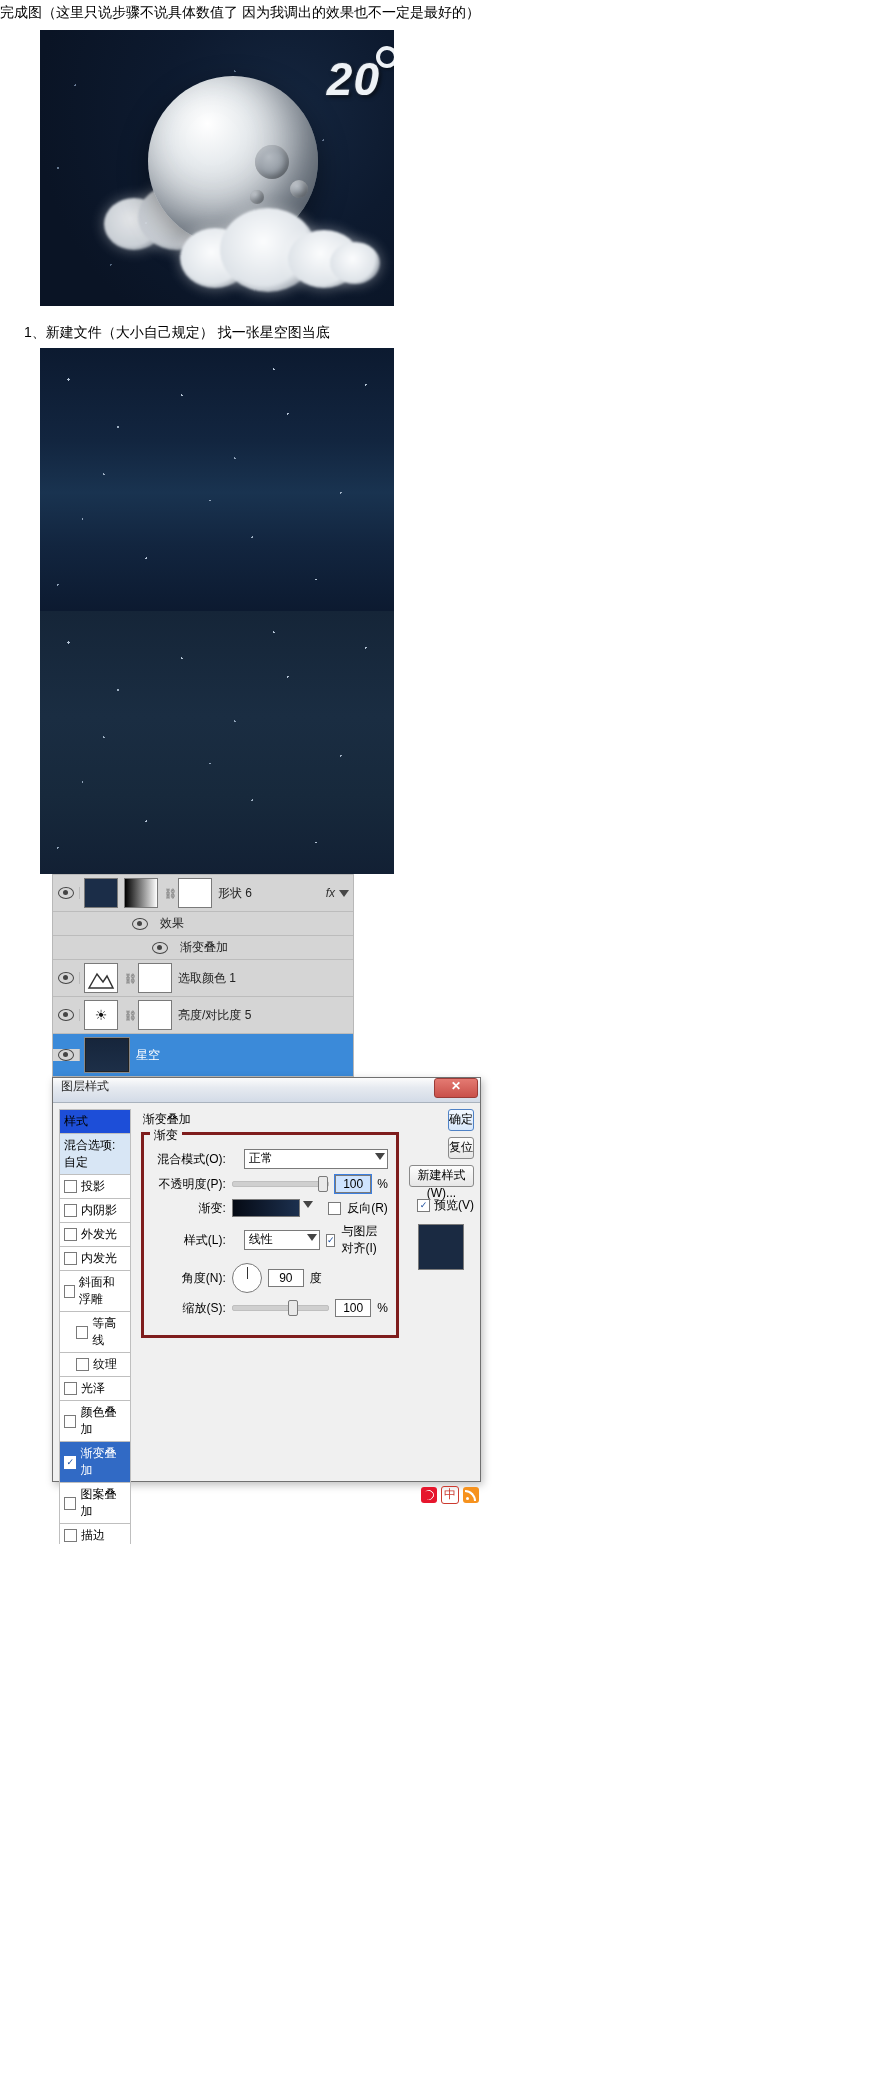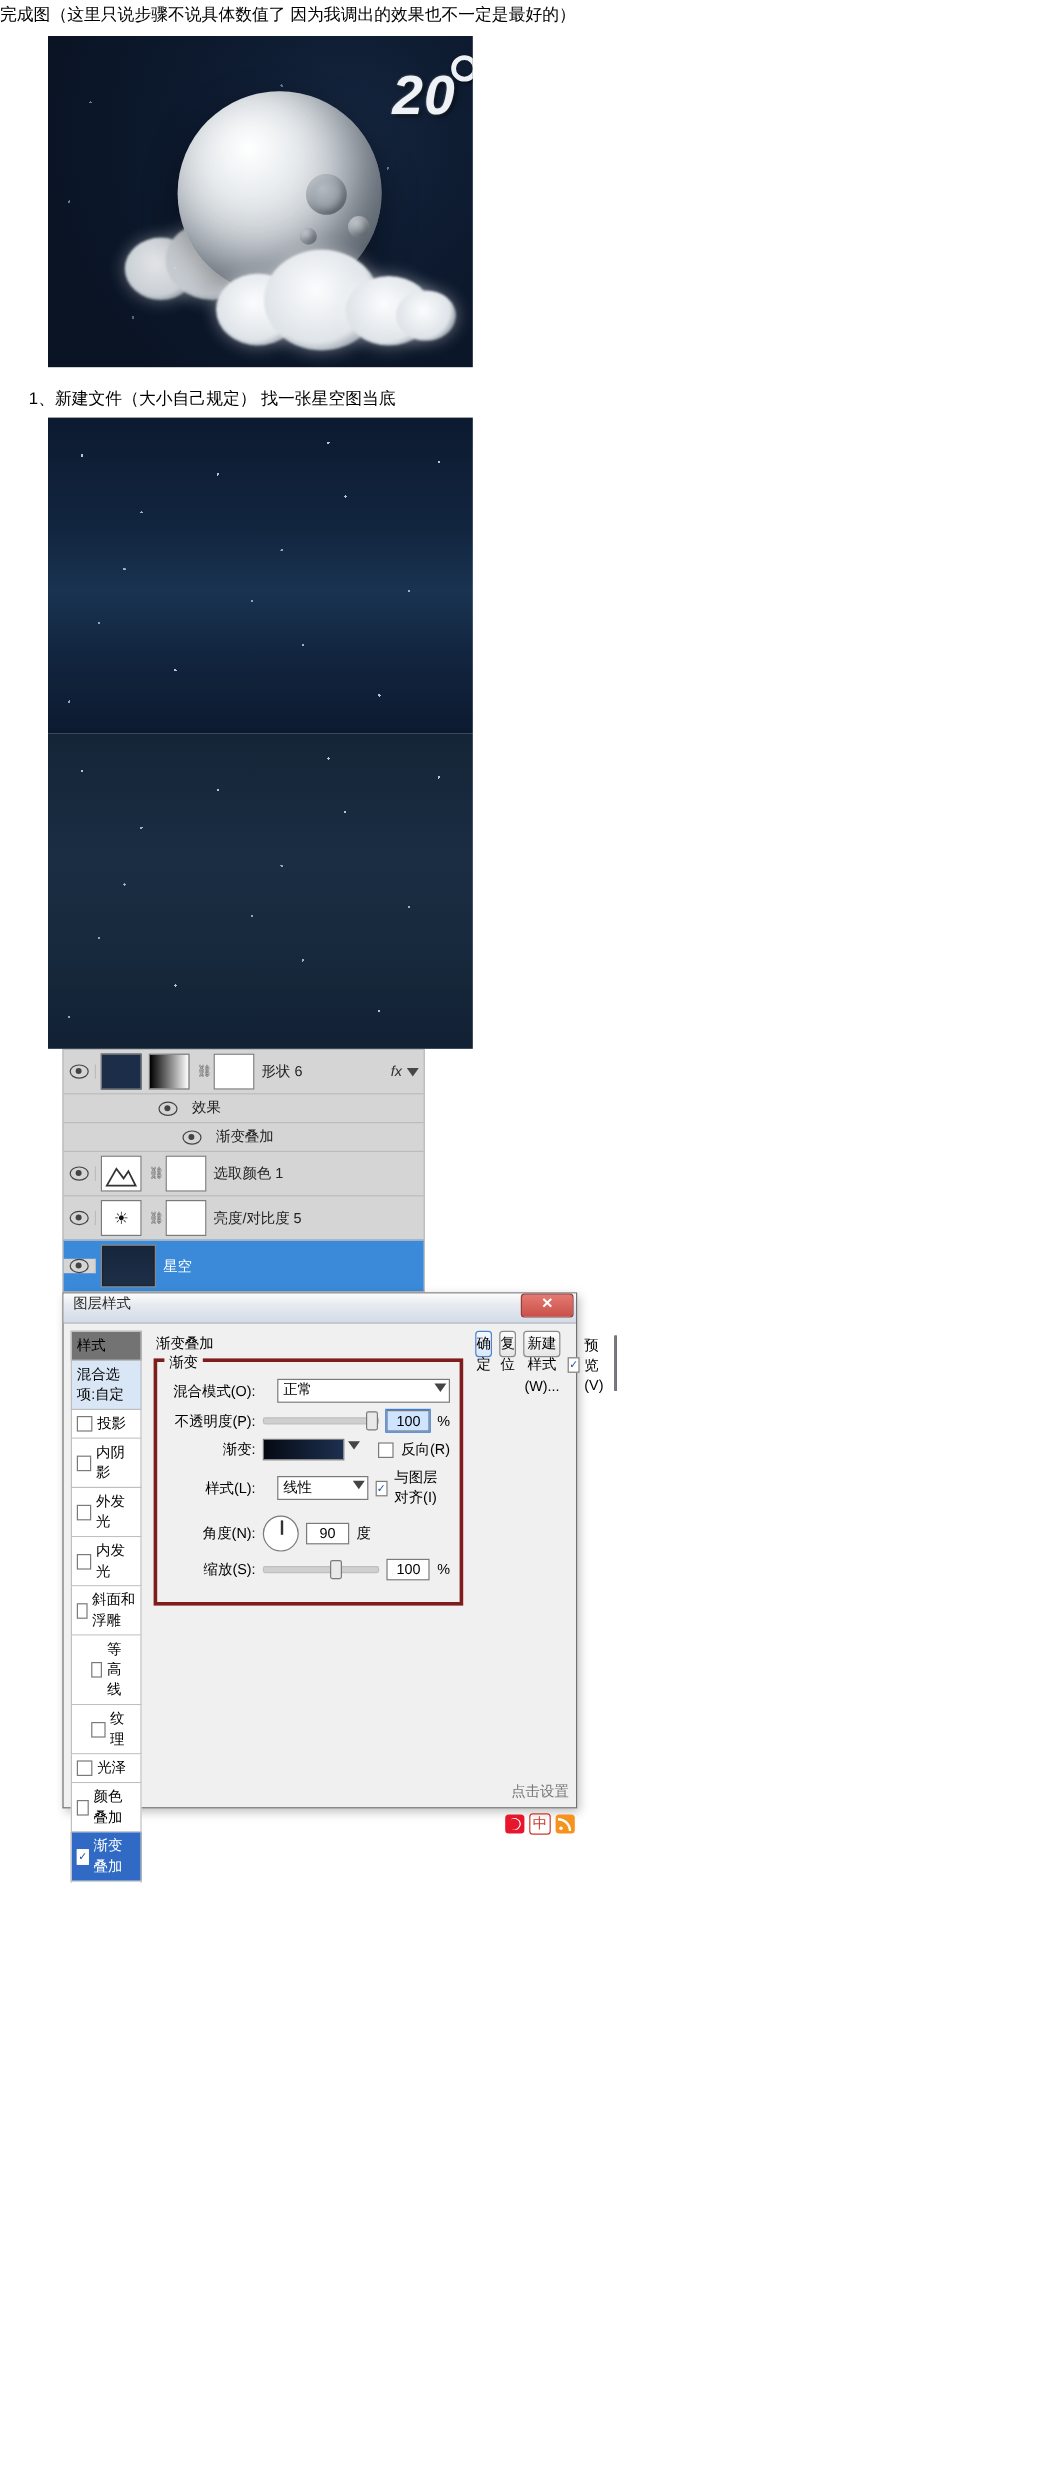--- a/index.html
+++ b/index.html
@@ -146,21 +146,21 @@
     border-bottom:1px solid #a9b2bd;}
   .ls-title { flex:1; }
   .ls-close { width:42px; height:18px; background:linear-gradient(#e47a72,#c9504a);
     border:1px solid #9a3b37; border-radius:3px; color:#fff; text-align:center;
     font-weight:bold; line-height:14px; }
   .ls-content { display:flex; padding:6px 6px 10px 6px; gap:6px; height: 378px; box-sizing:border-box;}
   .ls-left { width: 86px; }
   .ls-left .item { display:flex; align-items:center; gap:4px; padding:3px 4px;
     border:1px solid #bfbfbf; border-top:none; background:#fff; }
   .ls-left .item:first-child { border-top:1px solid #bfbfbf; }
-  .ls-left .hdr { background:#737373; font-weight:normal; }
+  .ls-left .hdr { background:#1d4ed8; font-weight:normal; }
   .ls-left .sel { background:#316ac5; color:#fff; }
   .ls-left .indent { padding-left:16px; }
   .cb { width:11px; height:11px; border:1px solid #7a7a7a; background:#fff;
     display:inline-flex; align-items:center; justify-content:center; font-size:9px; color:#174a9c;}
   .cb.on::after{content:"✓"; line-height:9px;}
   .ls-center { flex:1; padding: 2px 4px; }
   .ls-grp-title { font-size:12px; margin:0 0 4px 2px; }
   .ls-grp { border:3px solid #7f1d1d; padding: 8px 8px 12px 8px; background:#f0f0f0; position:relative;}
   .ls-grp .grp-label { position:absolute; top:-8px; left:6px; background:#f0f0f0; padding:0 4px; }
   .row { display:flex; align-items:center; margin:6px 0; gap:6px; }
@@ -177,21 +177,21 @@
   .slot { height:16px; flex:1; border:1px solid #7a7a7a;
     background: linear-gradient(90deg,#050a14,#1c304f); position:relative;}
   .slot::after{content:"";position:absolute;right:-14px;top:1px;width:0;height:0;
     border-left:5px solid transparent;border-right:5px solid transparent;border-top:7px solid #444;}
   .slider { flex:1; height:4px; background:#cfcfcf; border:1px solid #bfbfbf; border-radius:2px; position:relative;}
   .slider .knob{position:absolute; top:-6px; width:8px;height:14px;background:#e9e9e9;border:1px solid #7a7a7a;border-radius:2px;}
   .numbox{width:34px;height:16px;border:1px solid #7a7a7a;background:#fff;text-align:center;line-height:16px;}
   .numbox.hi{background:#cfe4ff;outline:1px solid #3c7fe0;}
   .angle{width:28px;height:28px;border:1px solid #7a7a7a;border-radius:50%;position:relative;background:#fff;}
   .angle::after{content:"";position:absolute;left:14px;top:3px;width:1.5px;height:12px;background:#333;transform-origin:bottom;transform:rotate(0deg);}
-  .ls-right{width:78px;display:flex;flex-direction:row;gap:6px;align-items:flex-start;}
+  .ls-right{width:78px;display:flex;flex-direction:column;gap:6px;align-items:flex-end;}
   .btn{height:20px;border:1px solid #8a8a8a;border-radius:3px;
     background:linear-gradient(#fdfdfd,#e6e6e6);text-align:center;line-height:18px;}
   .btn.primary{background:linear-gradient(#f4f9ff,#d7e7fb);border-color:#4f82c6;}
   .swatch{width:44px;height:44px;border:1px solid #7a7a7a;background:#1a2a42;margin:4px auto 0;}
   .preview-row{display:flex;align-items:center;gap:4px;margin-top:4px;justify-content:center;}
 
   .footerbar{text-align:right;padding:4px 6px;color:#777;font-size:12px;}
 
   .sharebar{margin-left:52px;width:427px;display:flex;justify-content:flex-end;gap:4px;
     padding:4px 2px 0 0;align-items:center;}
@@ -443,21 +443,20 @@
         <div class="btn primary">确定</div>
         <div class="btn">复位</div>
         <div class="btn">新建样式(W)...</div>
         <div class="preview-row">
           <span class="cb on"></span>
           <span>预览(V)</span>
         </div>
         <div class="swatch"></div>
       </div>
     </div>
-    <div class="footerbar">点击设置</div>
   </div>
 
   <div class="sharebar">
     <span class="share-icn sina"></span>
     <span class="share-icn chn">中</span>
     <span class="share-icn rss"></span>
   </div>
 
 </div>
 

